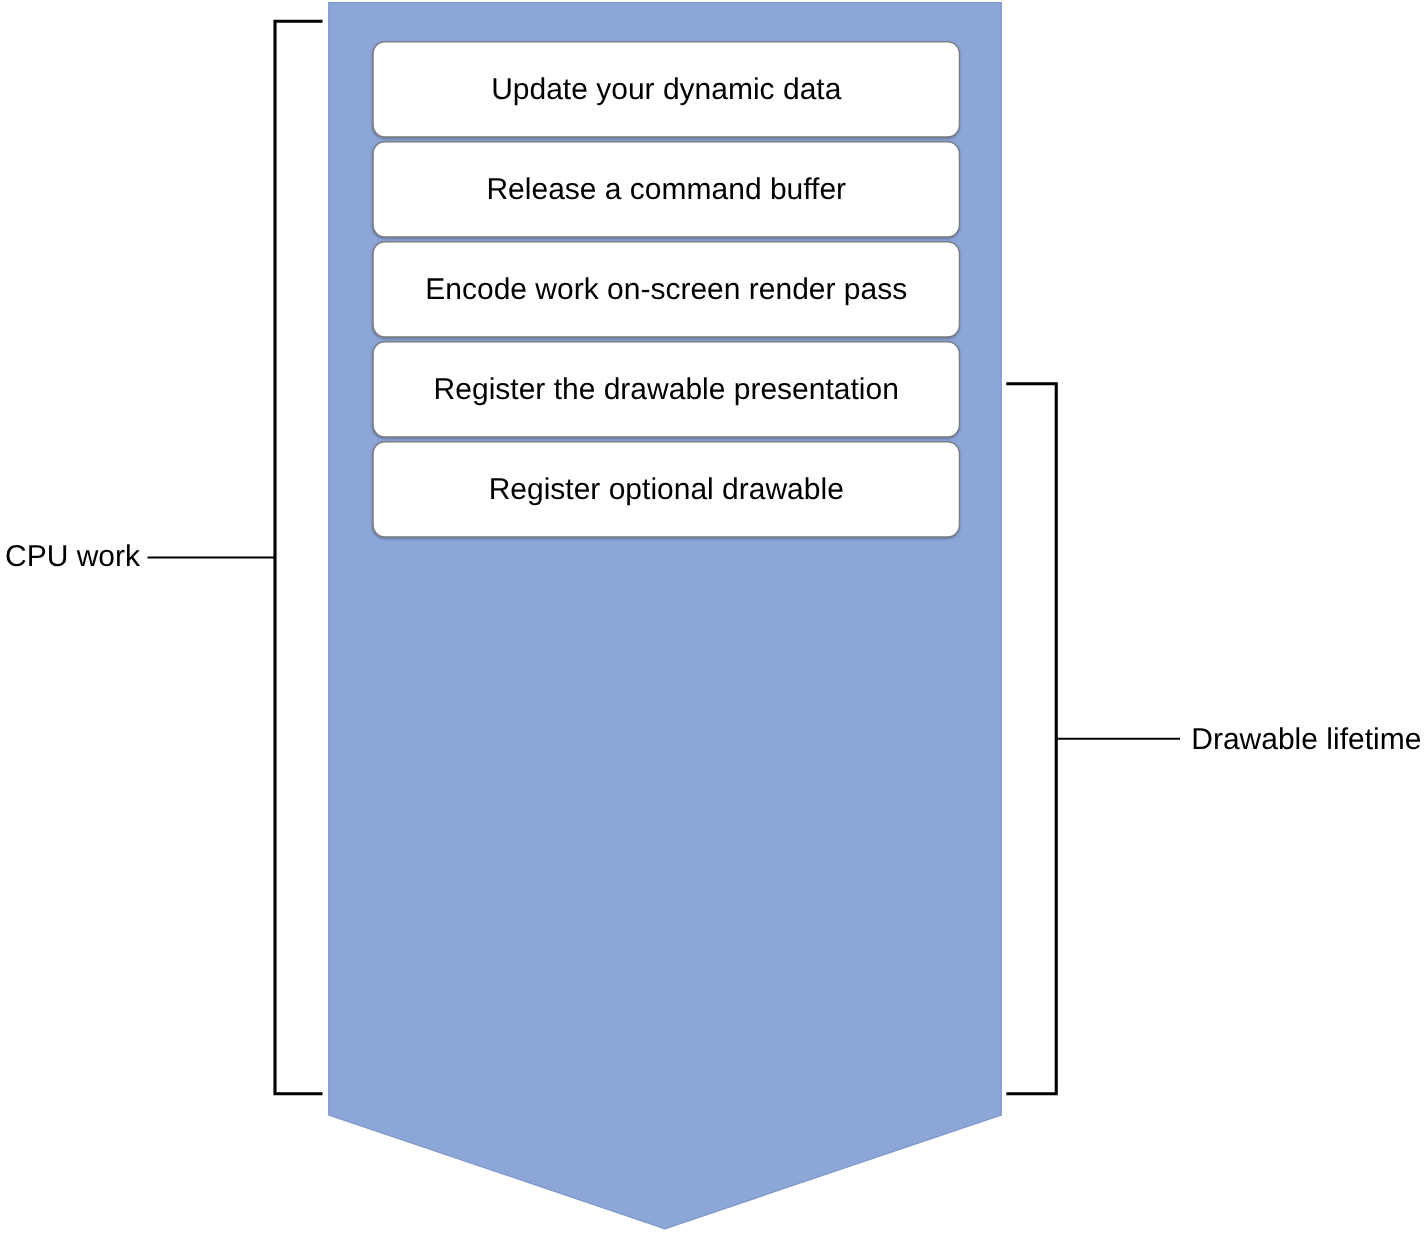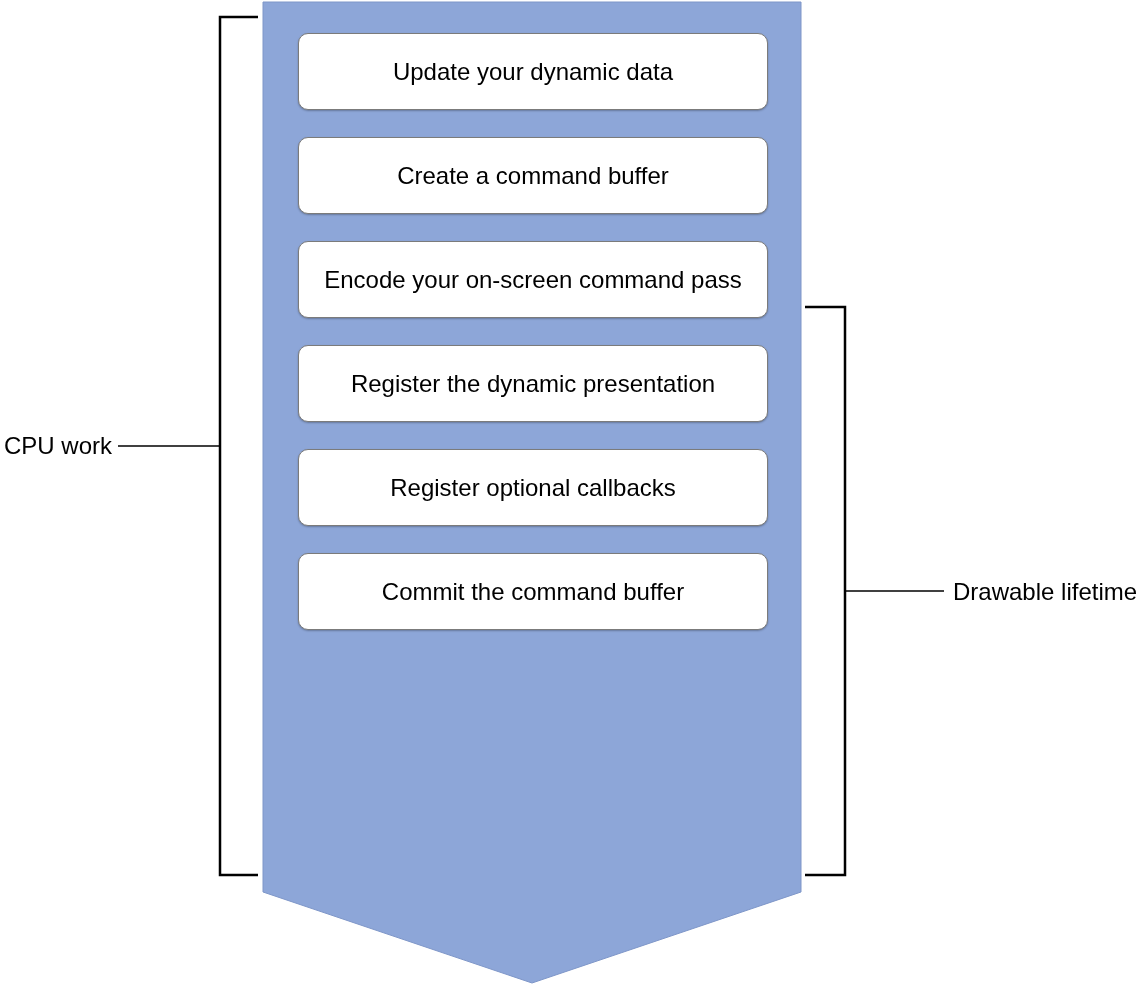--- a/index.html
+++ b/index.html
@@ -28,21 +28,21 @@
     width: 1141px;
     height: 988px;
   }
   .steps {
     position: absolute;
     left: 298px;
     top: 33px;
     width: 470px;
     display: flex;
     flex-direction: column;
-    gap: 27px;
+    gap: 3px;
   }
   .step {
     height: 77px;
     background: var(--box-fill);
     border: 1.5px solid var(--box-border);
     border-radius: 10px;
     box-shadow: 0 1px 2px rgba(0,0,0,0.28);
     display: flex;
     align-items: center;
     justify-content: center;
@@ -82,32 +82,29 @@
 
     <polyline points="805,307 845,307 845,875 805,875" fill="none" stroke="var(--line)" stroke-width="2.5"></polyline>
     <line x1="845" y1="591" x2="944" y2="591" stroke="var(--line)" stroke-width="1.5"></line>
   </svg>
 
   <div class="steps">
     <div class="step">
         <span>Update your dynamic data</span>
       </div>
     <div class="step">
-        <span>Create a command buffer</span>
+        <span>Release a command buffer</span>
       </div>
     <div class="step">
-        <span>Encode your on-screen command pass</span>
+        <span>Encode work on-screen render pass</span>
       </div>
     <div class="step">
-        <span>Register the dynamic presentation</span>
+        <span>Register the drawable presentation</span>
       </div>
     <div class="step">
-        <span>Register optional callbacks</span>
-      </div>
-    <div class="step">
-        <span>Commit the command buffer</span>
+        <span>Register optional drawable</span>
       </div>
   </div>
 
   <div class="side-label label-left">CPU work</div>
   <div class="side-label label-right">Drawable lifetime</div>
 
 </div>
 
 </body></html>

